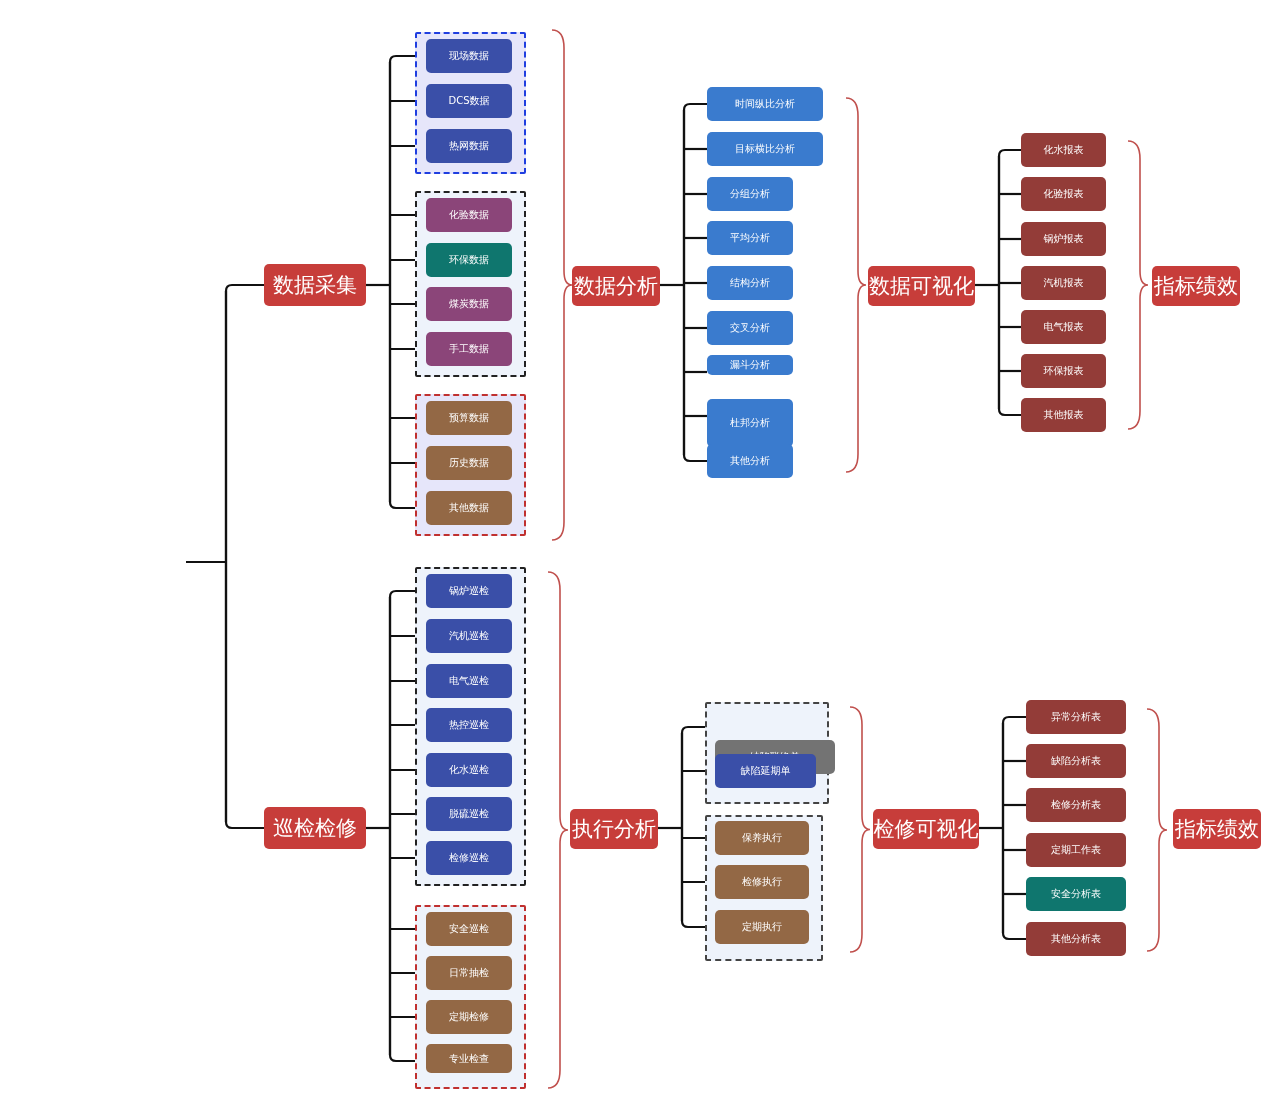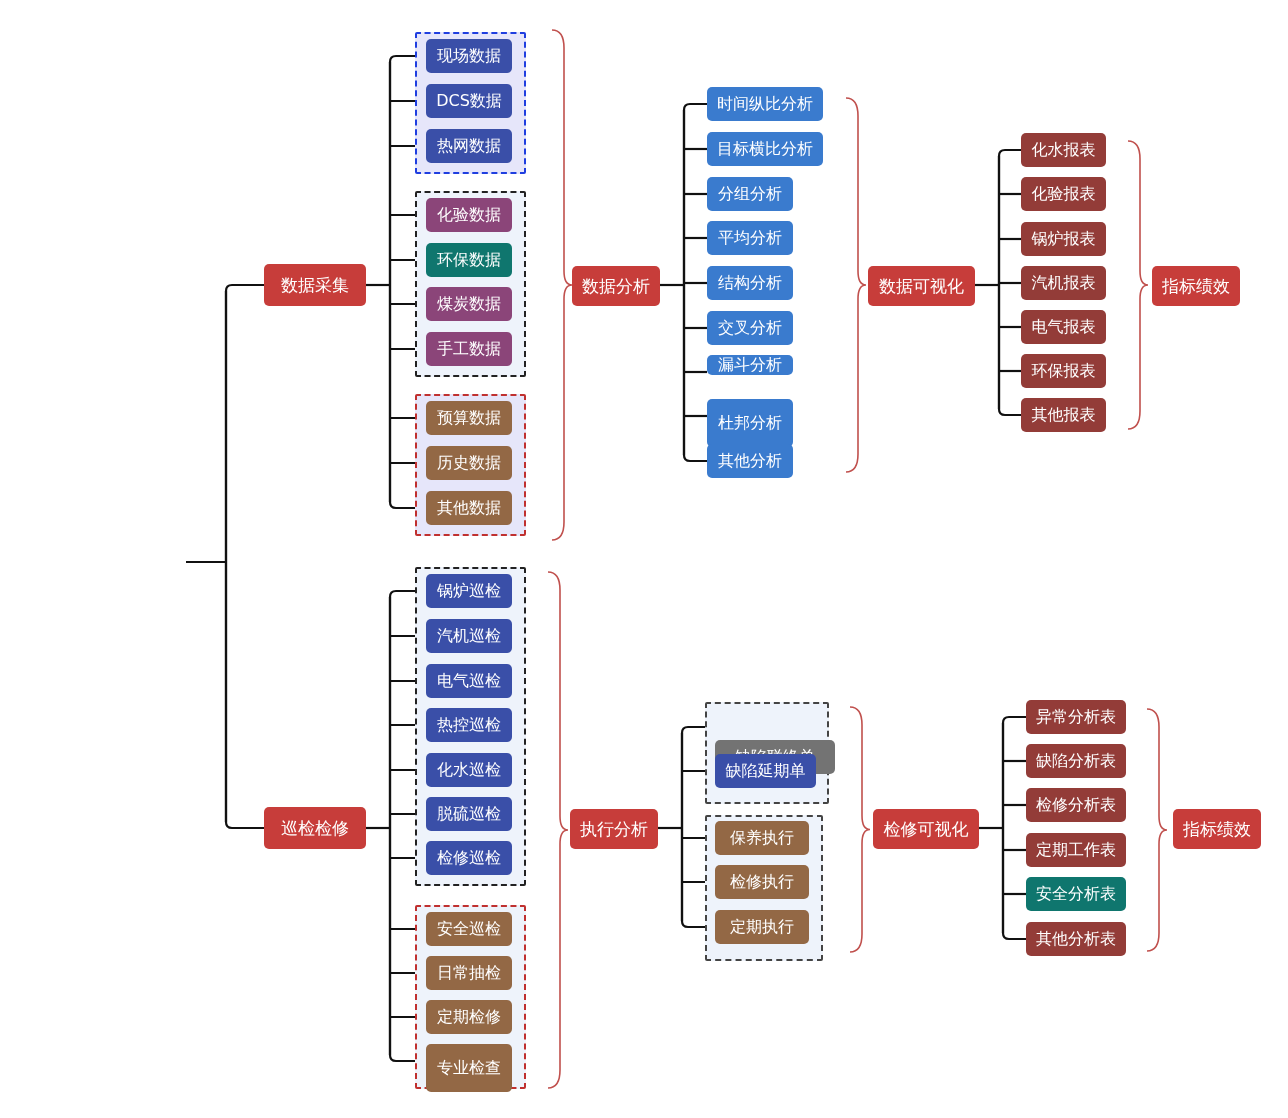--- a/index.html
+++ b/index.html
@@ -1,23 +1,23 @@
 <!DOCTYPE html>
 <html><head>
 <meta charset="utf-8">
 <style>
   html, body { margin: 0; padding: 0; background: #ffffff; }
   #canvas { position: relative; width: 1288px; height: 1118px; overflow: hidden; background: #ffffff;
     font-family: "DejaVu Sans", "Liberation Sans", sans-serif; }
   #links { position: absolute; left: 0; top: 0; width: 1288px; height: 1118px; }
   .group-box { position: absolute; border: 2px dashed #222; border-radius: 2px; }
   .node { position: absolute; color: #ffffff; display: flex; align-items: center; justify-content: center;
-    border-radius: 5px; font-size: 16px; white-space: nowrap; box-sizing: border-box; cursor: pointer; letter-spacing: 0; }
+    border-radius: 5px; font-size: 10px; white-space: nowrap; box-sizing: border-box; cursor: pointer; letter-spacing: 0; }
   .node.root { background: #222222; font-size: 25px; line-height: 38px; border-radius: 6px; flex-direction: column; }
-  .node.main { background: #c73d3a; font-size: 17px; }
+  .node.main { background: #c73d3a; font-size: 21px; }
   .root-line { display: block; }
 </style>
 </head>
 <body>
 
 <div id="canvas">
   <svg id="links">
       <path d="M186,562 H226" fill="none" stroke="#111111" stroke-width="2.2"></path>
       <path d="M226,562 V291 Q226,285 232,285 H264" fill="none" stroke="#111111" stroke-width="2.2"></path>
       <path d="M226,562 V822 Q226,828 232,828 H264" fill="none" stroke="#111111" stroke-width="2.2"></path>
@@ -130,21 +130,21 @@
       <div class="node leaf" style="left: 426px; top: 619px; width: 86px; height: 34px; background: rgb(58, 79, 168);">汽机巡检</div>
       <div class="node leaf" style="left: 426px; top: 664px; width: 86px; height: 34px; background: rgb(58, 79, 168);">电气巡检</div>
       <div class="node leaf" style="left: 426px; top: 708px; width: 86px; height: 34px; background: rgb(58, 79, 168);">热控巡检</div>
       <div class="node leaf" style="left: 426px; top: 753px; width: 86px; height: 34px; background: rgb(58, 79, 168);">化水巡检</div>
       <div class="node leaf" style="left: 426px; top: 797px; width: 86px; height: 34px; background: rgb(58, 79, 168);">脱硫巡检</div>
       <div class="node leaf" style="left: 426px; top: 841px; width: 86px; height: 34px; background: rgb(58, 79, 168);">检修巡检</div>
       <div class="group-box" style="left: 415px; top: 905px; width: 107px; height: 180px; border-color: rgb(192, 48, 47); background: rgb(238, 243, 251);"></div>
       <div class="node leaf" style="left: 426px; top: 912px; width: 86px; height: 34px; background: rgb(147, 104, 69);">安全巡检</div>
       <div class="node leaf" style="left: 426px; top: 956px; width: 86px; height: 34px; background: rgb(147, 104, 69);">日常抽检</div>
       <div class="node leaf" style="left: 426px; top: 1000px; width: 86px; height: 34px; background: rgb(147, 104, 69);">定期检修</div>
-      <div class="node leaf" style="left: 426px; top: 1044px; width: 86px; height: 48px; background: rgb(147, 104, 69);">专业检查</div>
+      <div class="node leaf" style="left: 426px; top: 1044px; width: 86px; height: 29px; background: rgb(147, 104, 69);">专业检查</div>
       <div class="node main" style="left: 570px; top: 809px; width: 88px; height: 40px; background: rgb(199, 61, 58);">执行分析</div>
       <div class="group-box" style="left: 705px; top: 702px; width: 120px; height: 98px; border-color: rgb(68, 68, 68); background: rgb(238, 243, 251);"></div>
       <div class="node leaf" style="left: 715px; top: 740px; width: 120px; height: 34px; background: #737373;">缺陷联络单</div>
       <div class="node leaf" style="left: 715px; top: 754px; width: 101px; height: 34px; background: rgb(58, 79, 168);">缺陷延期单</div>
       <div class="group-box" style="left: 705px; top: 815px; width: 114px; height: 142px; border-color: rgb(68, 68, 68); background: rgb(238, 243, 251);"></div>
       <div class="node leaf" style="left: 715px; top: 821px; width: 94px; height: 34px; background: rgb(147, 104, 69);">保养执行</div>
       <div class="node leaf" style="left: 715px; top: 865px; width: 94px; height: 34px; background: rgb(147, 104, 69);">检修执行</div>
       <div class="node leaf" style="left: 715px; top: 910px; width: 94px; height: 34px; background: rgb(147, 104, 69);">定期执行</div>
       <div class="node main" style="left: 873px; top: 809px; width: 106px; height: 40px; background: rgb(199, 61, 58);">检修可视化</div>
       <div class="node leaf" style="left: 1026px; top: 700px; width: 100px; height: 34px; background: rgb(147, 60, 56);">异常分析表</div>

